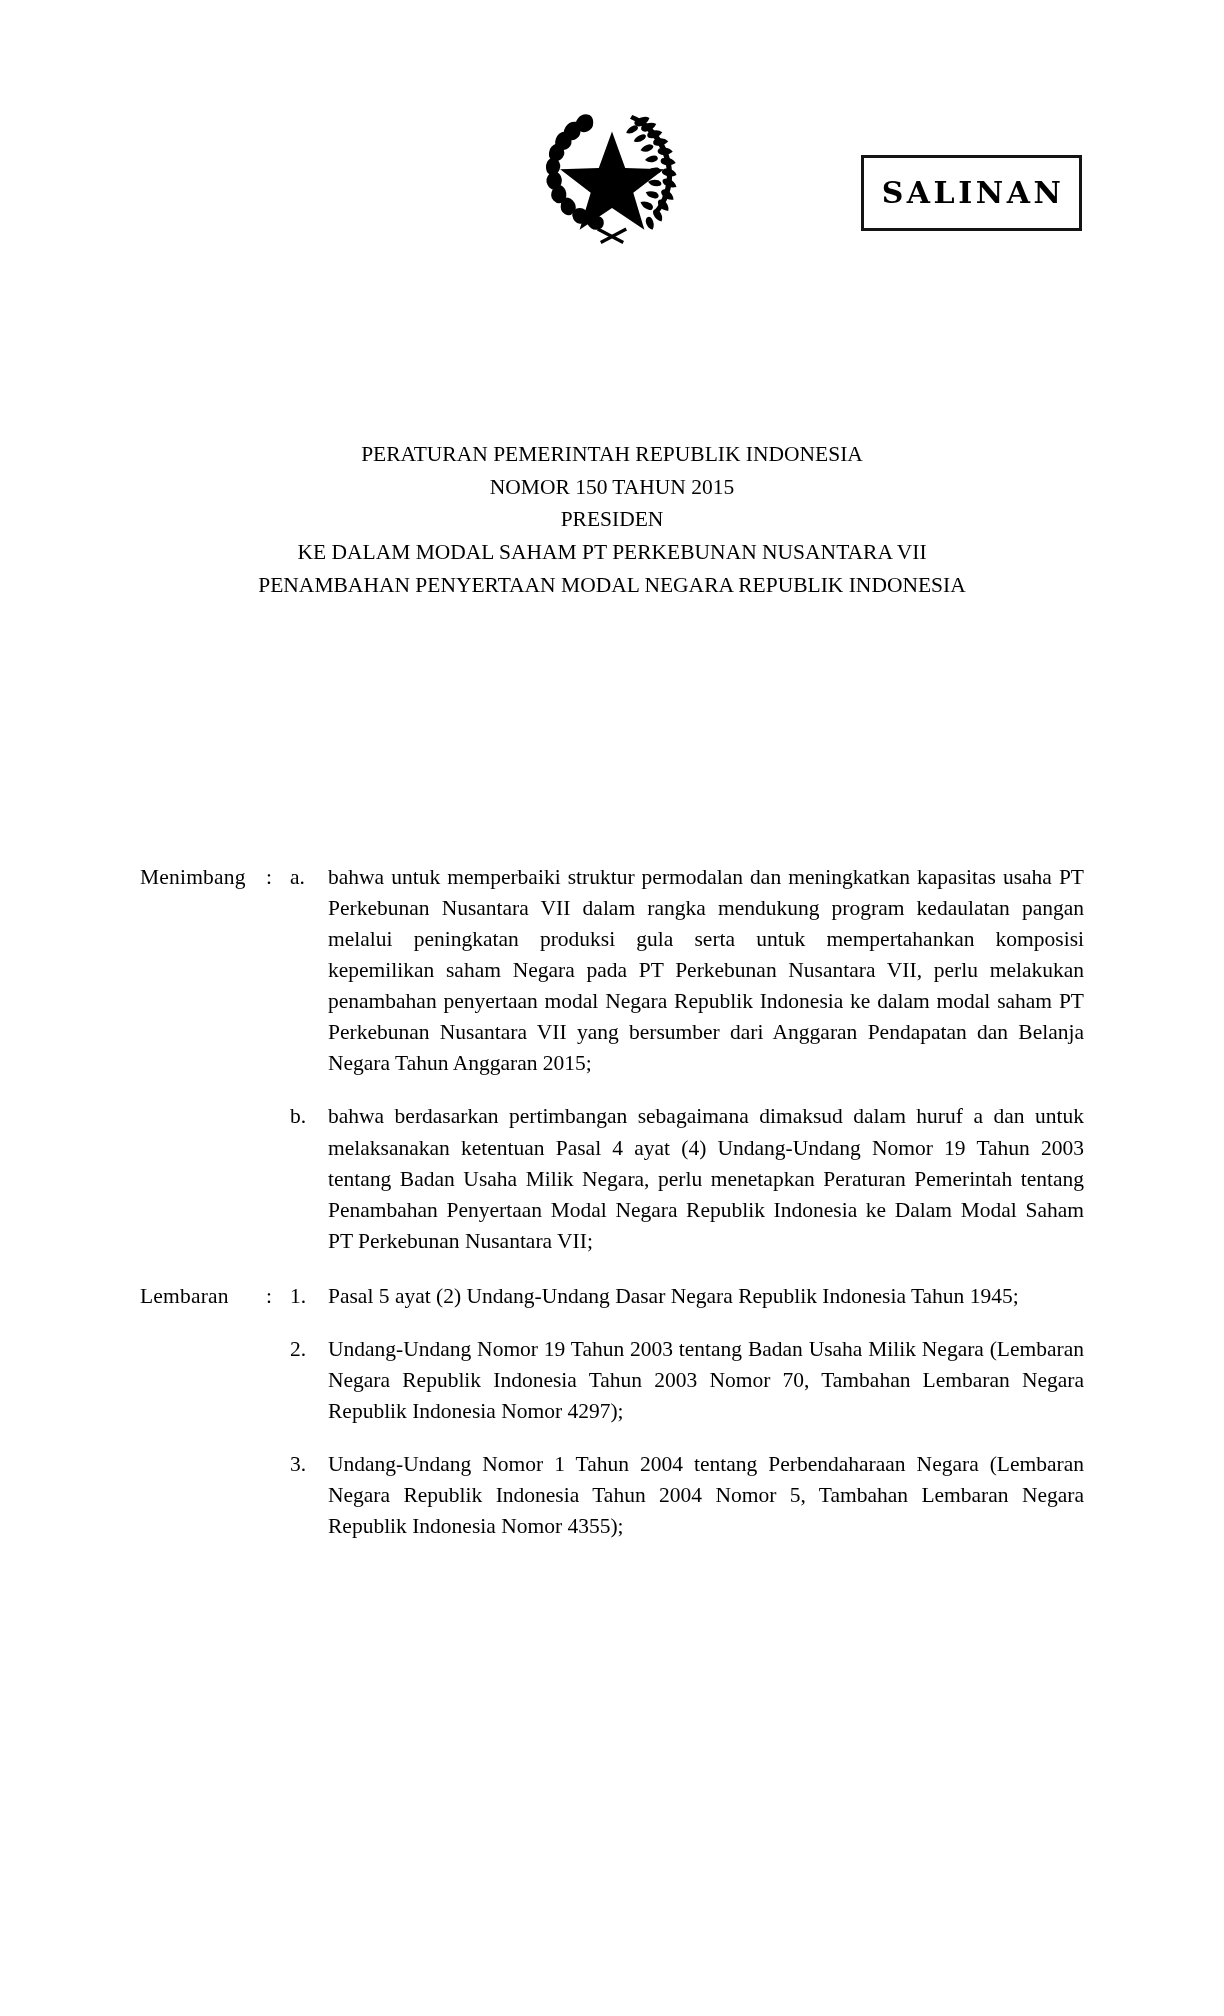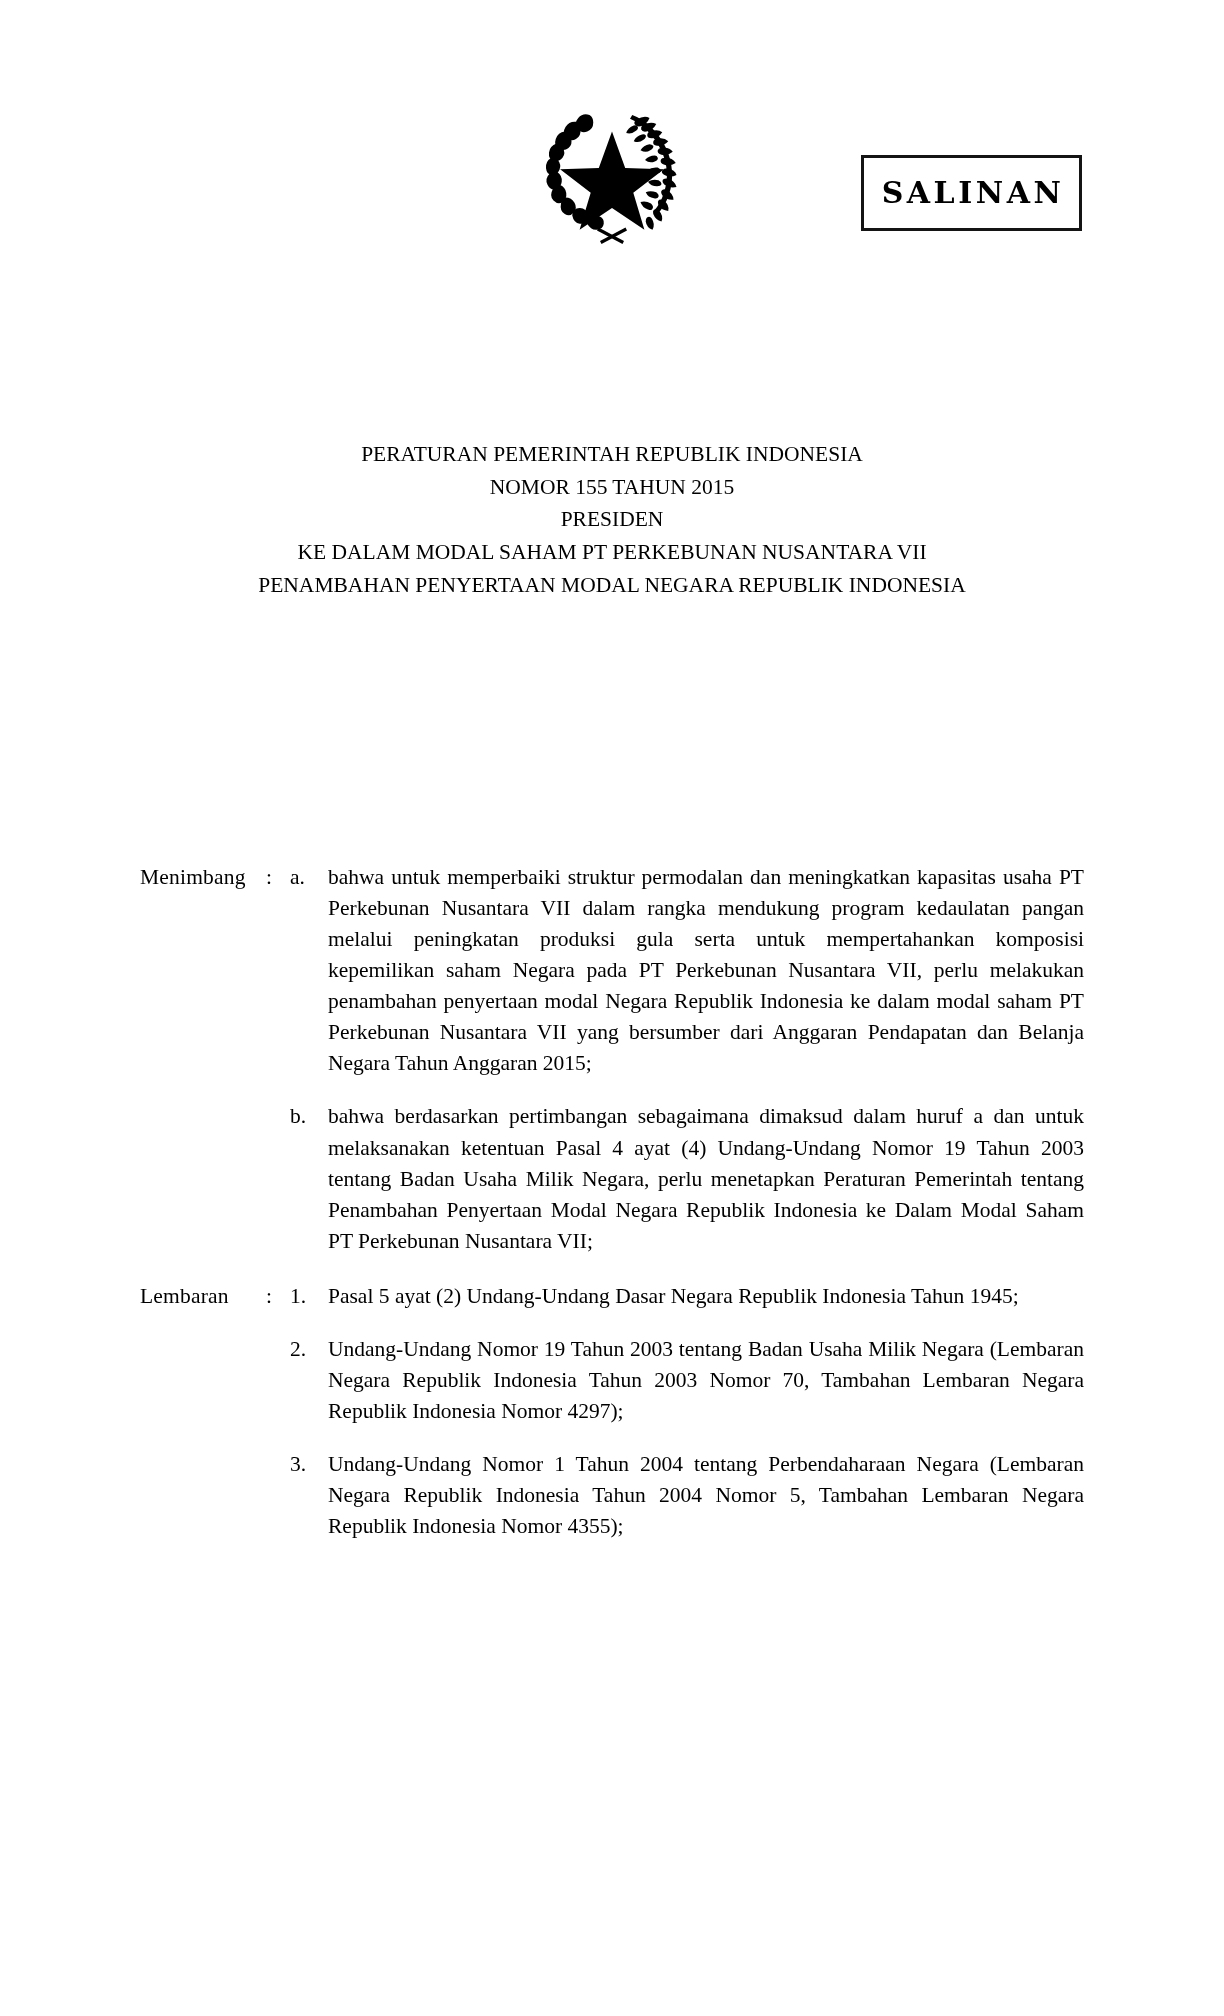--- a/index.html
+++ b/index.html
@@ -226,21 +226,21 @@
     </div>
 
   </div>
 
   <div class="salinan-box">
     <span class="salinan-text">SALINAN</span>
   </div>
 
   <div class="title-block">
     <div>PERATURAN PEMERINTAH REPUBLIK INDONESIA</div>
-    <div>NOMOR 155 TAHUN 2015</div>
+    <div>NOMOR 150 TAHUN 2015</div>
     <div>PRESIDEN</div>
     <div>KE DALAM MODAL SAHAM PT PERKEBUNAN NUSANTARA VII</div>
     <div>PENAMBAHAN PENYERTAAN MODAL NEGARA REPUBLIK INDONESIA</div>
   </div>
 
 
   <div class="clauses">
 
     <div class="clause-group">
       <div class="clause-row">

